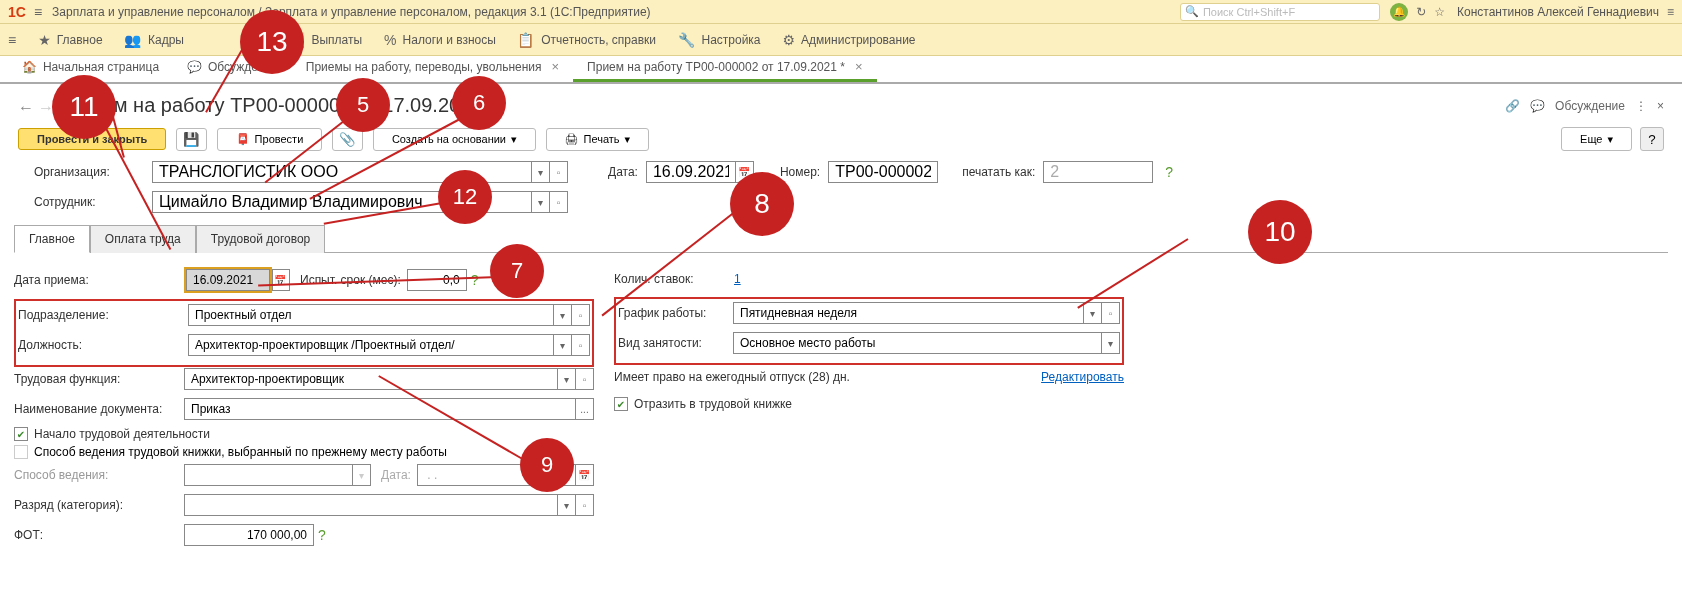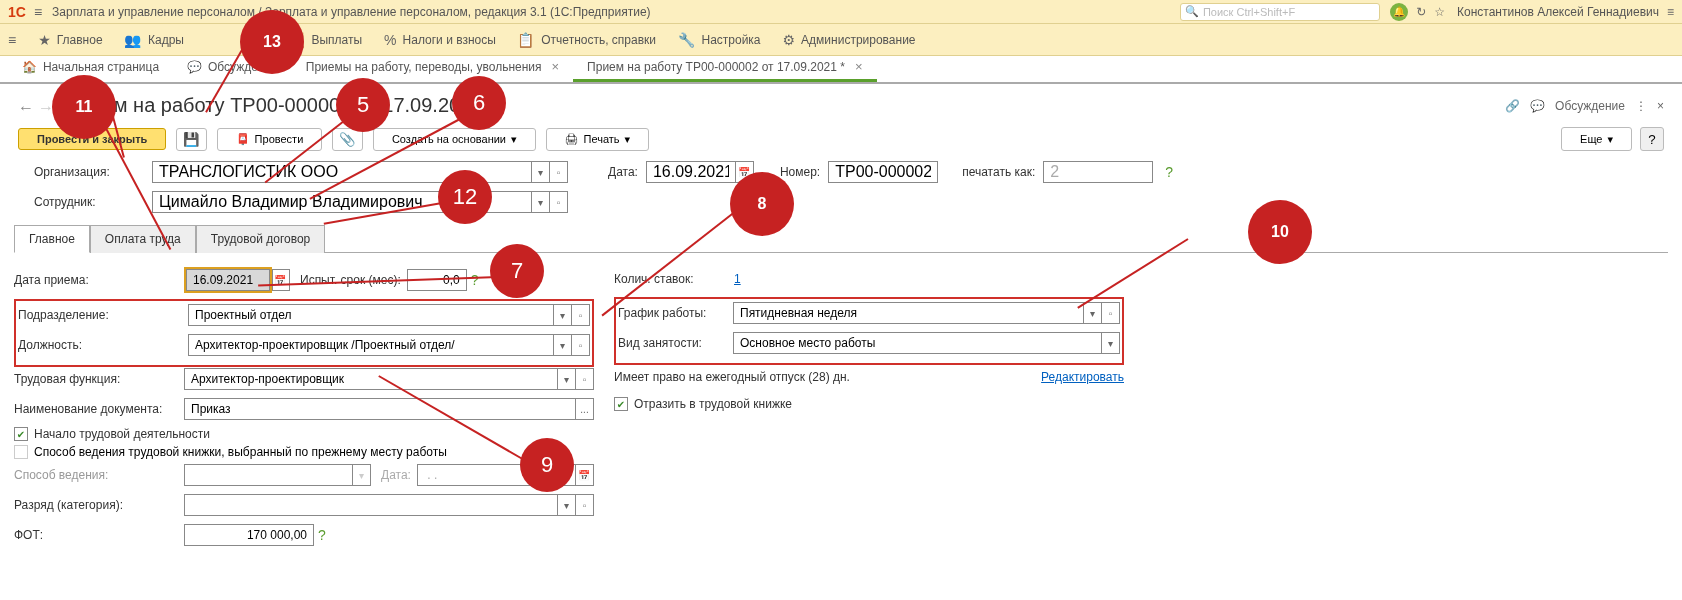--- a/index.html
+++ b/index.html
@@ -71,21 +71,21 @@
 .sel-main { flex: 1; border: 1px solid #888; height: 22px; padding: 0 6px; font-size:12px; background:#fff; }
 .sel-btn { border: 1px solid #888; border-left:none; width: 18px; height: 22px; display:flex; align-items:center; justify-content:center; font-size:10px; color:#666; background:#fff; cursor:pointer; }
 .check-row { display: flex; align-items: center; gap: 6px; margin: 4px 0; }
 .checkbox { width: 14px; height: 14px; border: 1px solid #888; display:inline-flex; align-items:center; justify-content:center; font-size:10px; color:#3a8a2a; }
 .link-text { color: #0060c0; text-decoration: underline; cursor: pointer; }
 .box-highlight { border: 2px solid #d0302a; padding: 2px 2px; }
 .box-highlight2 { border: 2px solid #dca020; padding: 0px 0px; }
 
 
 .marker { position: absolute; width: 54px; height: 54px; background: #c62222; border-radius: 50%; color: #fff; font-size: 22px; font-weight: 400; display:flex; align-items:center; justify-content:center; z-index: 100; }
-.marker.big { width: 64px; height: 64px; font-size: 16px; font-weight: bold; }
+.marker.big { width: 64px; height: 64px; font-size: 28px; }
 .arrow-line { position: absolute; background: #c62222; height: 2px; transform-origin: 0 50%; z-index: 90; }
 
 </style>
 </head>
 <body>
 
 <div class="titlebar">
   <span class="logo-1c">1C</span>
   <span class="hamburger">≡</span>
   <span class="app-title">Зарплата и управление персоналом / Зарплата и управление персоналом, редакция 3.1 (1С:Предприятие)</span>

